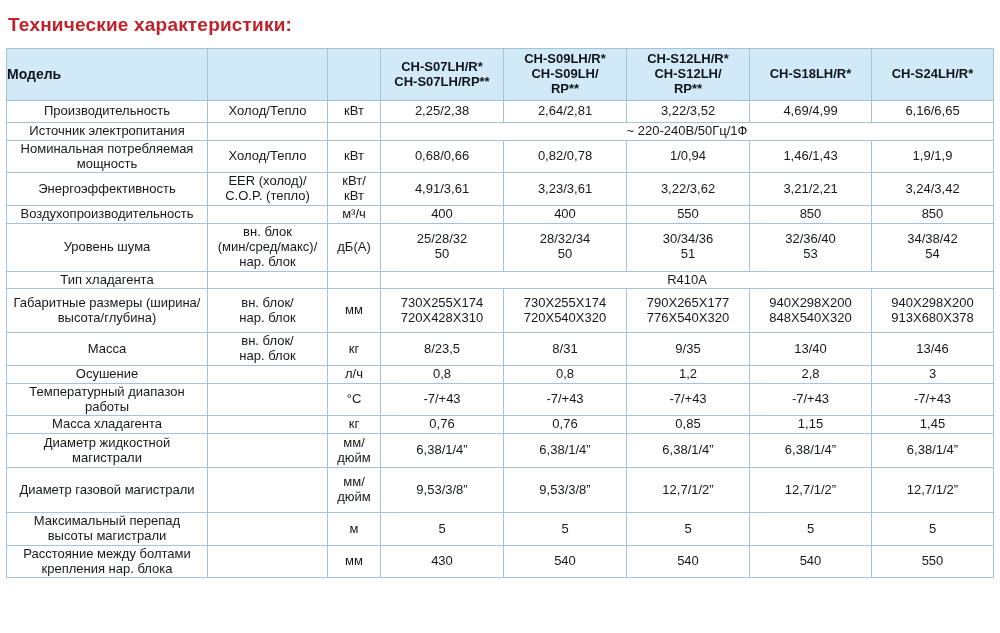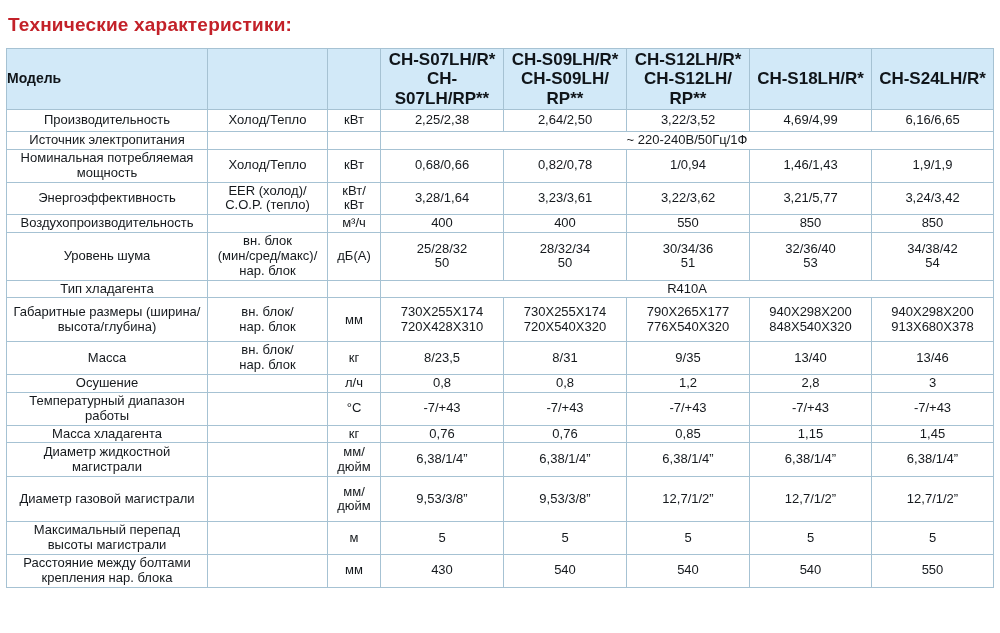--- a/index.html
+++ b/index.html
@@ -37,21 +37,21 @@
     vertical-align: middle;
     line-height: 1.14;
     padding: 1px 3px;
     overflow: hidden;
     text-align: center;
   }
   thead th {
     background: #d2e9f8;
     height: 49px;
     font-weight: bold;
-    font-size: 17px;
+    font-size: 13px;
     color: #10151a;
   }
   thead th.h-label {
     text-align: left;
     padding-left: 0;
     font-size: 14px;
   }
   td.c-label {
     text-align: left;
     padding-left: 5px;
@@ -109,21 +109,21 @@
         <th>CH-S18LH/R*</th>
         <th>CH-S24LH/R*</th>
       </tr>
     </thead>
     <tbody>
         <tr>
           <td class="c-label">Производительность</td>
           <td class="c-sub">Холод/Тепло</td>
           <td class="c-unit">кВт</td>
           <td class="c-val">2,25/2,38</td>
-          <td class="c-val">2,64/2,50</td>
+          <td class="c-val">2,64/2,81</td>
           <td class="c-val">3,22/3,52</td>
           <td class="c-val">4,69/4,99</td>
           <td class="c-val">6,16/6,65</td>
         </tr>
         <tr>
           <td class="c-label">Источник электропитания</td>
           <td class="c-sub"></td>
           <td class="c-unit"></td>
           <td class="c-val" colspan="5">~ 220-240В/50Гц/1Ф</td>
         </tr>
@@ -136,24 +136,24 @@
           <td class="c-val">1/0,94</td>
           <td class="c-val">1,46/1,43</td>
           <td class="c-val">1,9/1,9</td>
         </tr>
         <tr>
           <td class="c-label">Энергоэффективность</td>
           <td class="c-sub">EER (холод)/
 C.O.P. (тепло)</td>
           <td class="c-unit">кВт/
 кВт</td>
-          <td class="c-val">3,28/1,64</td>
+          <td class="c-val">4,91/3,61</td>
           <td class="c-val">3,23/3,61</td>
           <td class="c-val">3,22/3,62</td>
-          <td class="c-val">3,21/5,77</td>
+          <td class="c-val">3,21/2,21</td>
           <td class="c-val">3,24/3,42</td>
         </tr>
         <tr>
           <td class="c-label">Воздухопроизводительность</td>
           <td class="c-sub"></td>
           <td class="c-unit">м³/ч</td>
           <td class="c-val">400</td>
           <td class="c-val">400</td>
           <td class="c-val">550</td>
           <td class="c-val">850</td>

